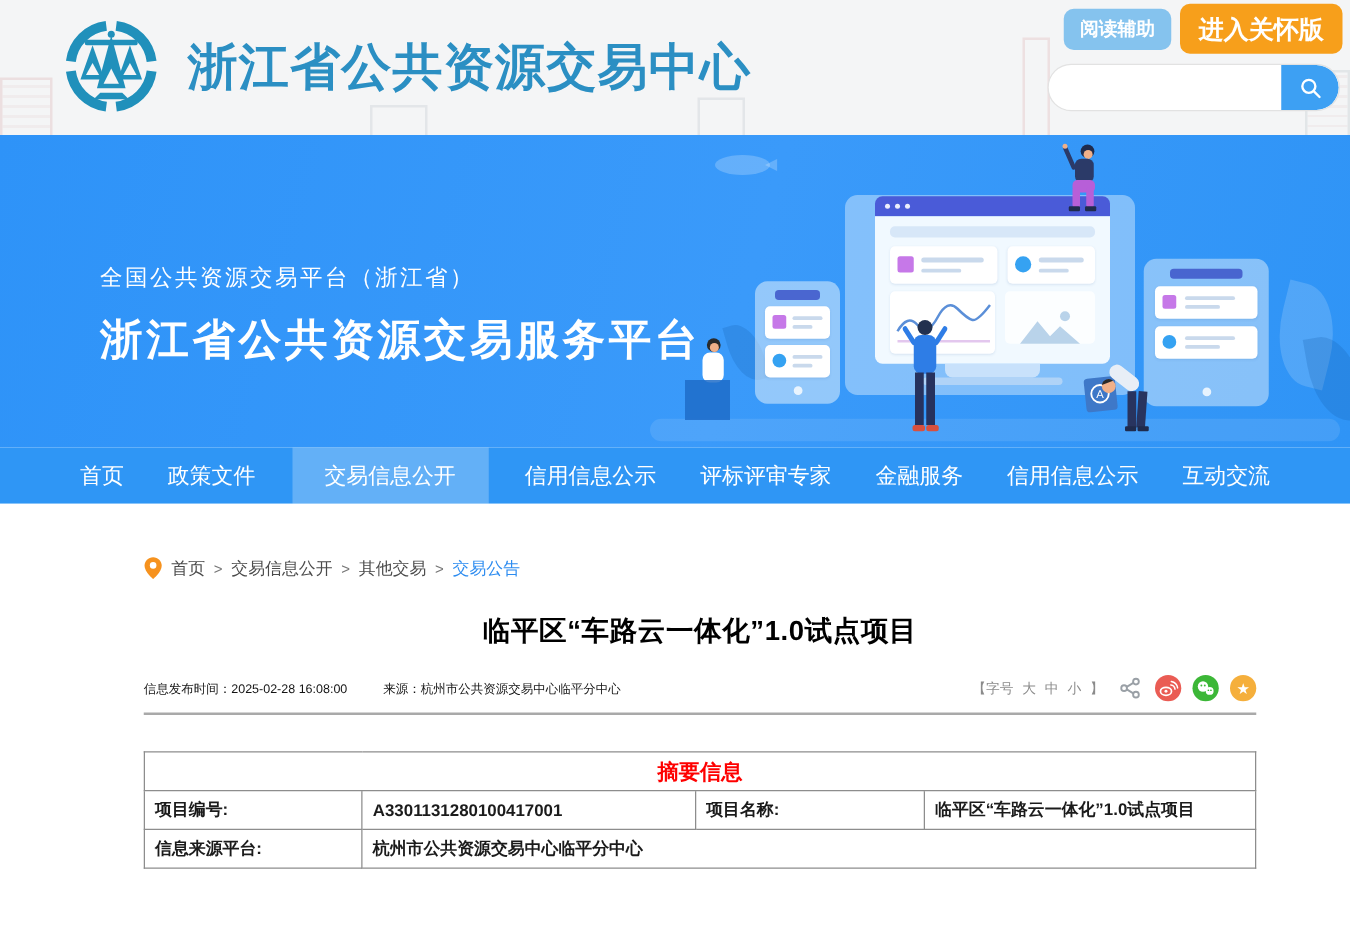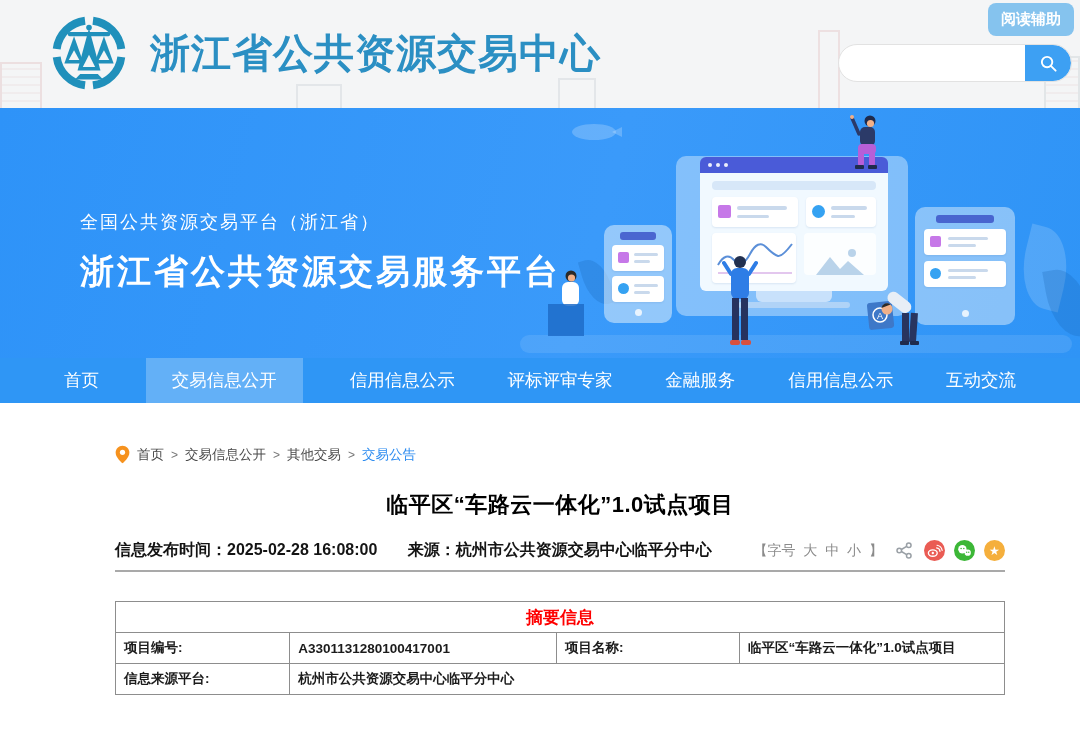--- a/index.html
+++ b/index.html
@@ -74,24 +74,24 @@
 
   
   .content{position:absolute;top:403px;left:0;width:1080px;background:#fff;}
   .container{width:890px;margin-left:115px;}
   .breadcrumb{padding-top:42px;display:flex;align-items:center;gap:7px;font-size:13.5px;color:#4a4a4a;}
   .crumb{cursor:pointer;}
   .crumb.current{color:#2d8cf0;}
   .crumb-sep{color:#777;font-size:12px;}
   .article-title{margin:26px 0 0 0;text-align:center;font-size:22px;font-weight:bold;color:#000;letter-spacing:.5px;}
   .meta-row{margin-top:20px;display:flex;justify-content:space-between;align-items:center;}
-  .meta-left{font-size:16px;font-weight:bold;color:#141414;white-space:nowrap;}
+  .meta-left{font-size:10px;font-weight:normal;color:#141414;white-space:nowrap;}
   .meta-left .src{margin-left:26px;}
   .meta-right{display:flex;align-items:center;gap:9px;}
-  .font-ctrl{font-size:14px;color:#8b8b8b;white-space:nowrap;margin-left:34px;}
+  .font-ctrl{font-size:11px;color:#8b8b8b;white-space:nowrap;margin-left:34px;}
   .font-ctrl span{margin:0 2px;cursor:pointer;}
   .share-ic{width:21px;height:21px;border-radius:50%;display:flex;align-items:center;justify-content:center;cursor:pointer;}
   .share-plain{background:transparent;}
   .weibo{background:#ea5c54;}
   .wechat{background:#3cb737;}
   .qzone{background:#f5af3c;color:#fff;font-size:12px;line-height:1;}
   .divider{margin-top:9px;border-top:2px solid #a9a9a9;height:0;}
 
   table.summary{margin-top:29px;width:100%;border-collapse:collapse;table-layout:fixed;
                 font-size:13.5px;font-weight:bold;color:#1b1b1b;}
@@ -134,20 +134,21 @@
             <polygon points="67,47 61,58 73,58"></polygon>
           </g>
         </svg>
       </span>
       <div class="site-title">浙江省公共资源交易中心</div>
     </div>
 
     <div class="header-right">
       <div class="btn-row">
         <button class="aid-btn">阅读辅助</button>
+        <button class="care-btn">进入关怀版</button>
       </div>
       <div class="search">
         <input type="text" value="" style="">
         <button class="search-btn">
           <span style="display:inline-flex;">
             <svg width="19" height="19" viewBox="0 0 20 20">
               <circle cx="8.5" cy="8.5" r="5.5" stroke="#fff" stroke-width="2" fill="none"></circle>
               <line x1="13" y1="13" x2="17.5" y2="17.5" stroke="#fff" stroke-width="2" stroke-linecap="round"></line>
             </svg>
           </span>
@@ -280,20 +281,21 @@
           <circle cx="23.5" cy="10" r="3.6" fill="#f0b089"></circle>
           <rect x="14" y="14" width="17" height="24" rx="6" fill="#ffffff"></rect>
           <rect x="0" y="36" width="36" height="32" fill="#1e6cc8" opacity="0.85"></rect>
         </svg>
       </div>
     </div>
   </section>
 
   <nav class="main-nav">
     <a class="nav-item">首页</a>
+    <a class="nav-item">政策文件</a>
     <a class="nav-item active">交易信息公开</a>
     <a class="nav-item">信用信息公示</a>
     <a class="nav-item">评标评审专家</a>
     <a class="nav-item">金融服务</a>
     <a class="nav-item">信用信息公示</a>
     <a class="nav-item">互动交流</a>
   </nav>
 
   <main class="content">
     <div class="container">

